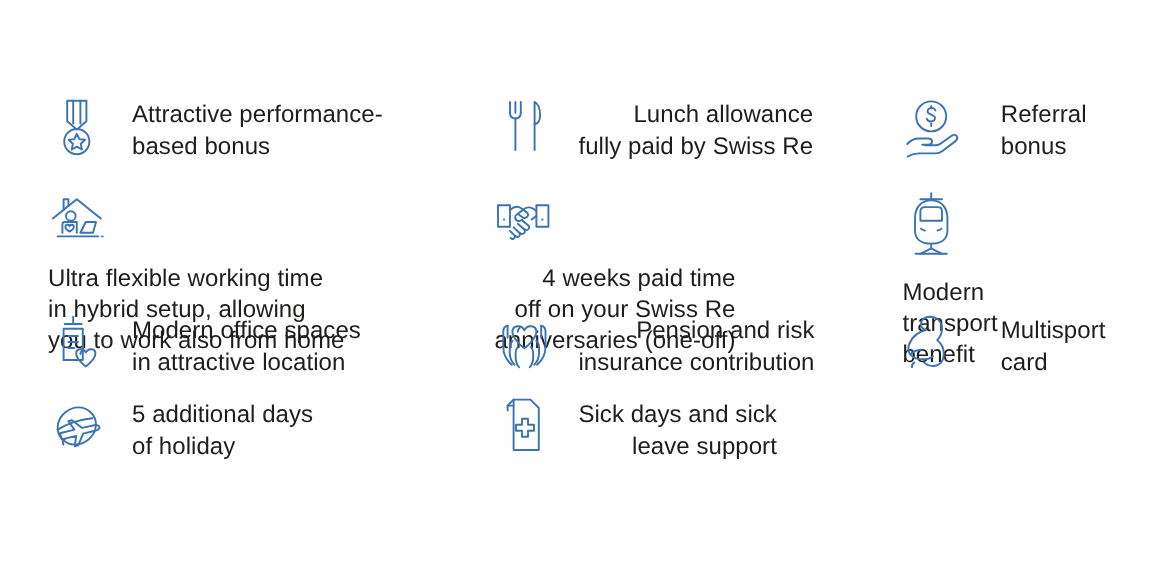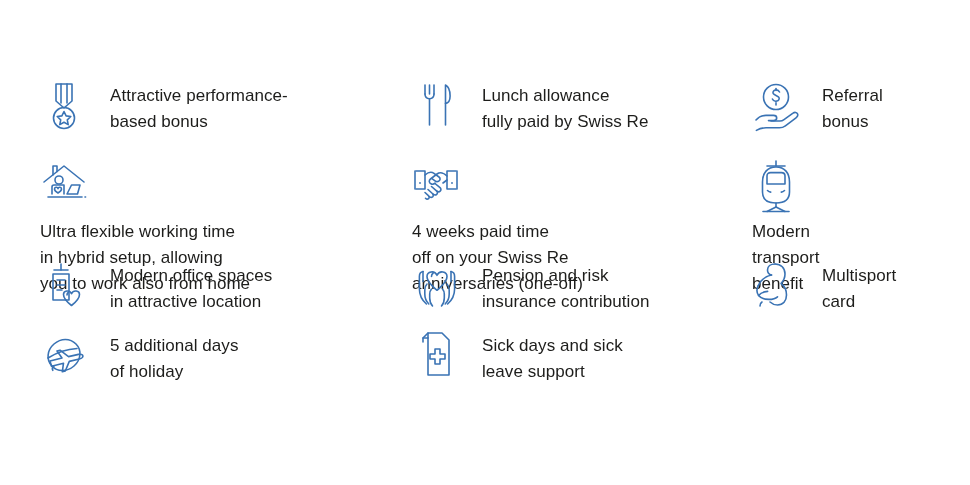--- a/index.html
+++ b/index.html
@@ -30,42 +30,42 @@
     flex: 0 0 56px;
     margin-right: 14px;
     display: block;
   }
   .benefit-icon svg {
     display: block;
     width: 56px;
     height: 56px;
   }
   .benefit-text {
-    font-size: 17px;
+    font-size: 20px;
     line-height: 26px;
     letter-spacing: 0.05px;
     color: #1d1d1b;
     white-space: pre-line;
     padding-top: 5px;
     font-weight: 400;
   }
 
   
   .col-1 { left: 40px; }
   .col-2 { left: 412px; }
-  .col-3 { left: 752px; }
+  .col-3 { left: 752px; gap: 12px; }
 
   
   .row-1 { top: 78px; }
   .row-2 { top: 158px; flex-direction: column; }
   .row-3 { top: 258px; }
   .row-4 { top: 328px; }
 
   .col-1 .benefit-text { max-width: 280px; }
-  .col-2 .benefit-text { max-width: 250px; }
+  .col-2 .benefit-text { max-width: 250px; text-align: right; }
   .col-3 .benefit-text { max-width: 130px; }
 </style>
 </head>
 <body>
 
 <div class="benefits-grid">
 
   <div class="benefit-item col-1 row-1">
     <span class="benefit-icon">
       <svg viewBox="0 0 56 56" fill="none" stroke="#3a73b4" stroke-width="1.6" stroke-linecap="round" stroke-linejoin="round">

